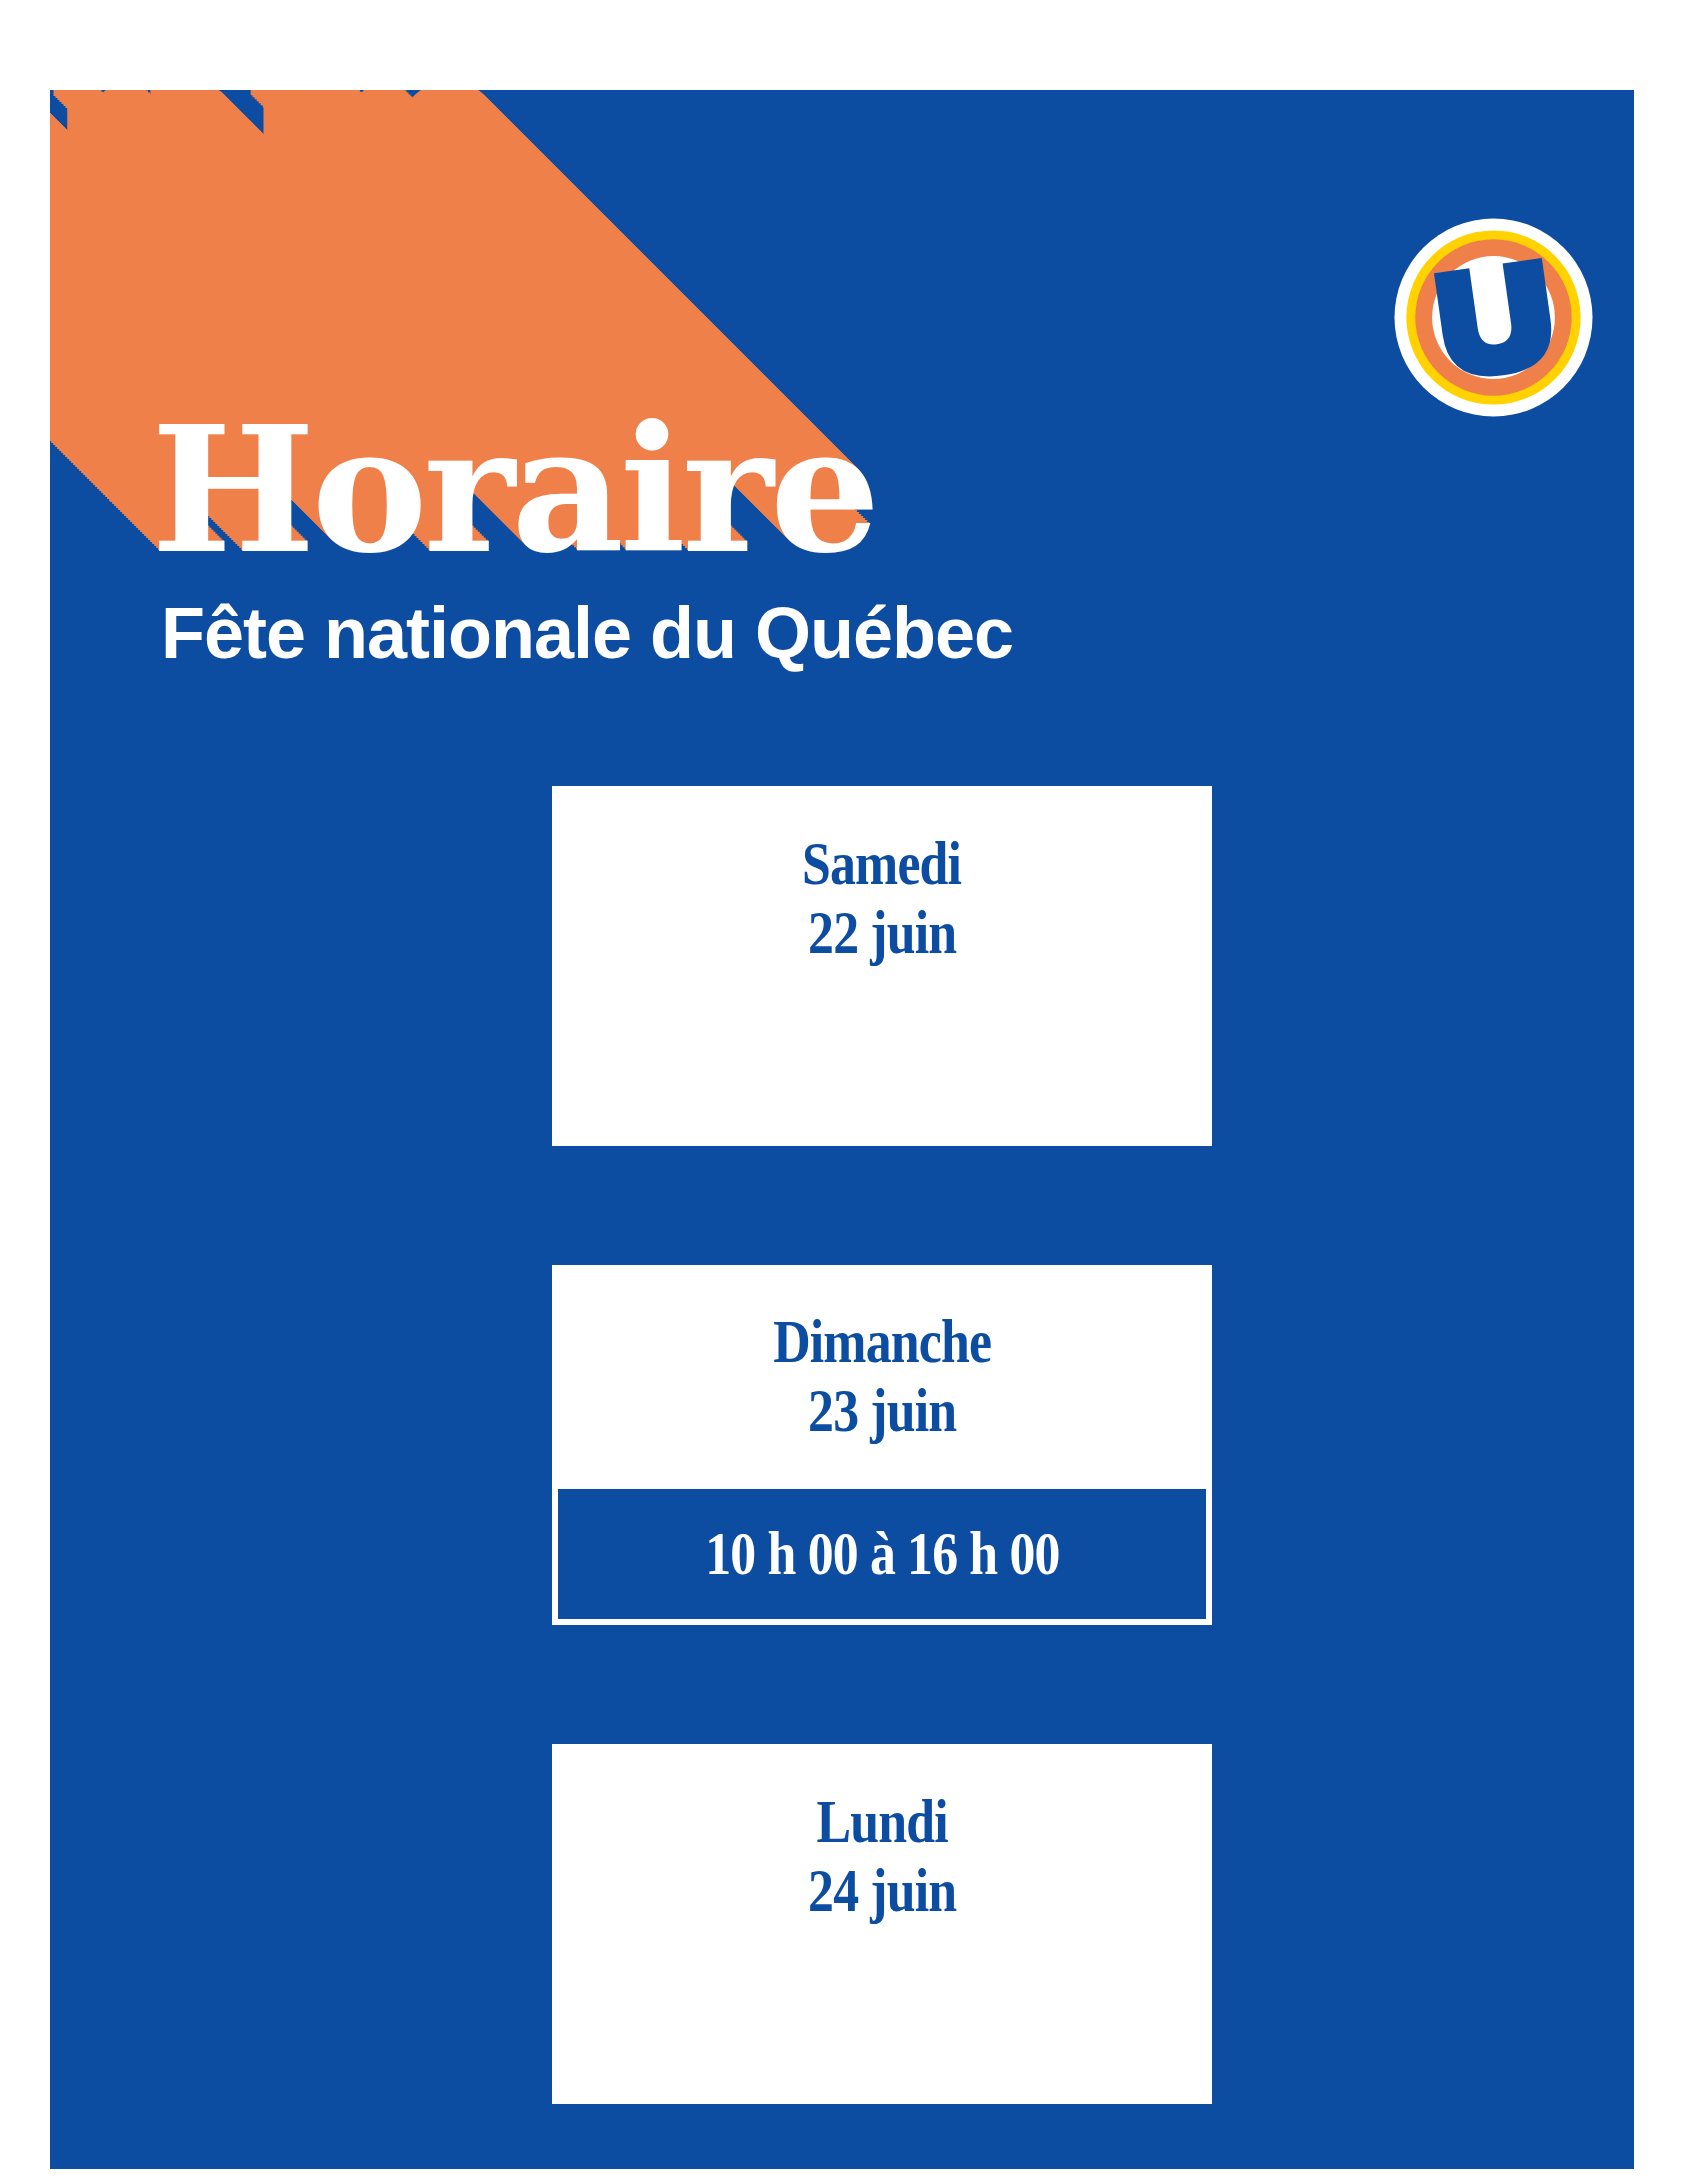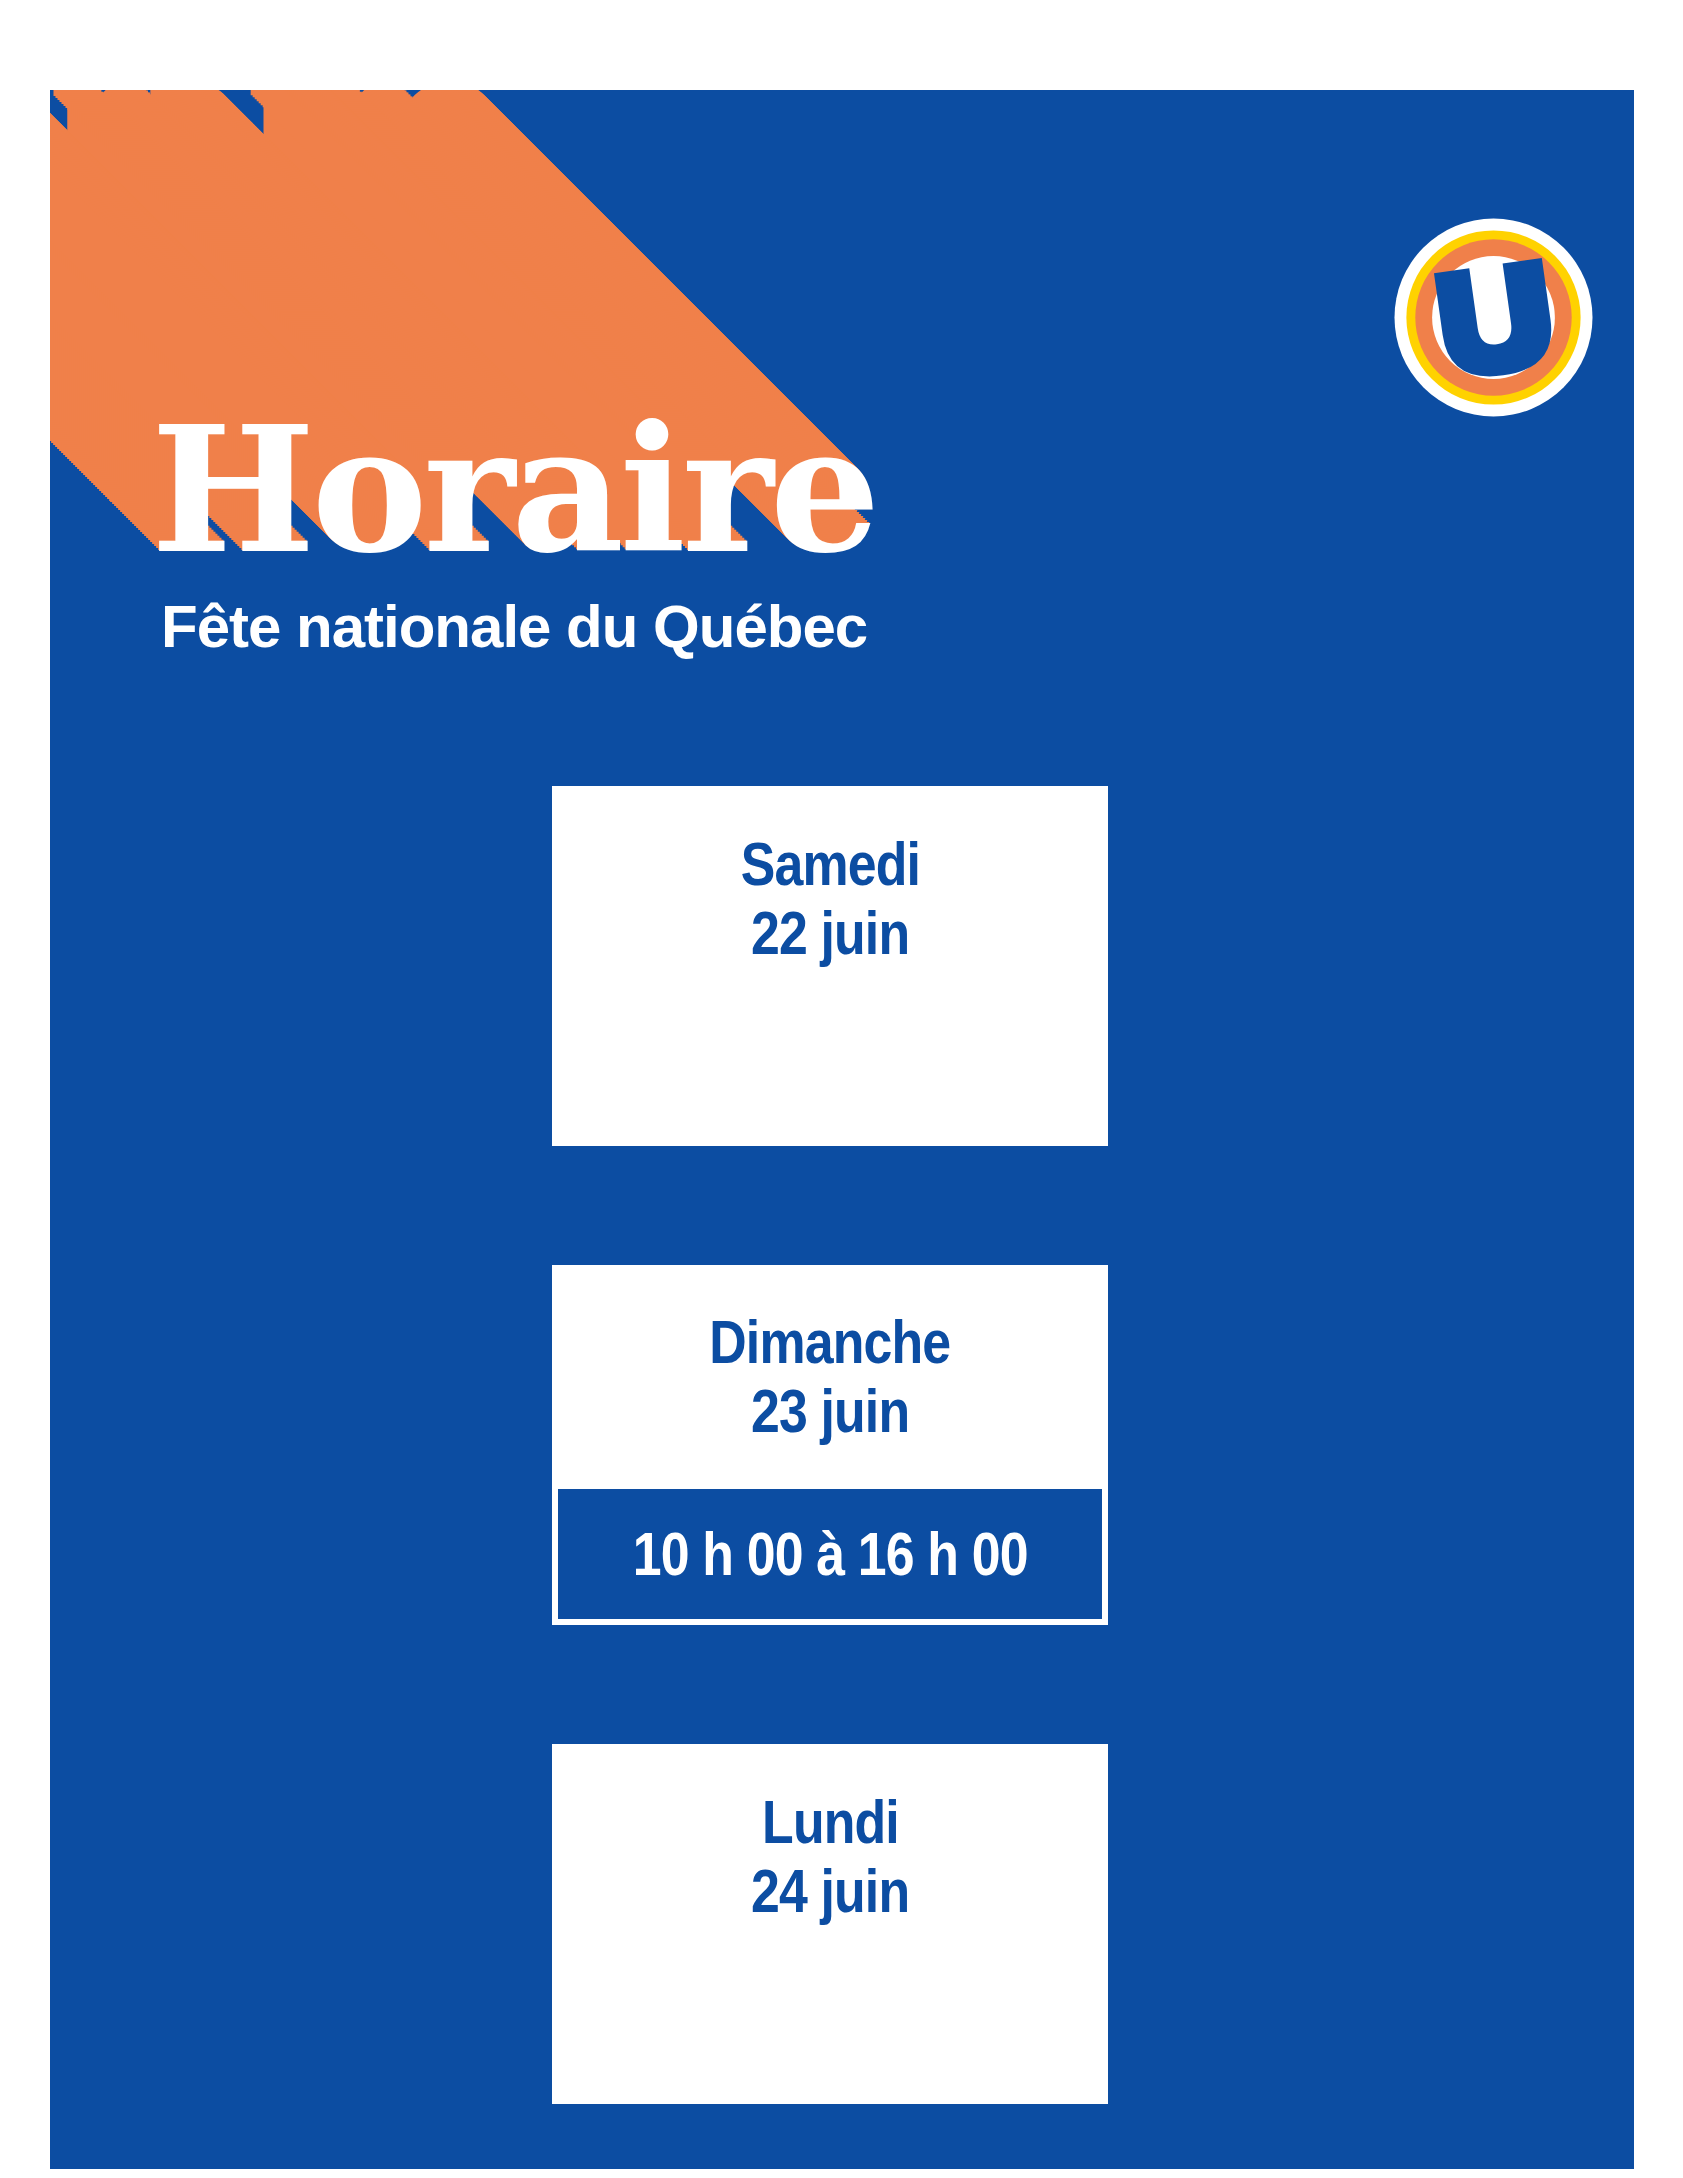--- a/index.html
+++ b/index.html
@@ -40,41 +40,42 @@
     font-weight:bold;
     font-size:174px;
     letter-spacing:-4px;
     line-height:1;
     color:var(--white);
     white-space:nowrap;
   }
   .subtitle{
     position:absolute;
     left:111px;top:507px;
-    font-size:60px;
+    font-size:72px;
     font-weight:bold;
     letter-spacing:-1px;
     line-height:1;
     color:var(--white);
     white-space:nowrap;
   }
   
   .cards{
     position:absolute;
     left:502px;top:696px;   
     width:580px;
   }
   .card{
     position:relative;
-    width:556px;height:360px;
+    width:660px;height:360px;
     background:var(--white);
     margin-bottom:119px;
     padding:0 6px 6px 6px;
     display:flex;
     flex-direction:column;
+    font-family:Liberation Serif, serif;
   }
   .card-day{
     height:225px;
     display:flex;
     flex-direction:column;
     align-items:center;
     justify-content:center;
     text-align:center;
     color:var(--blue);
     font-size:61px;

